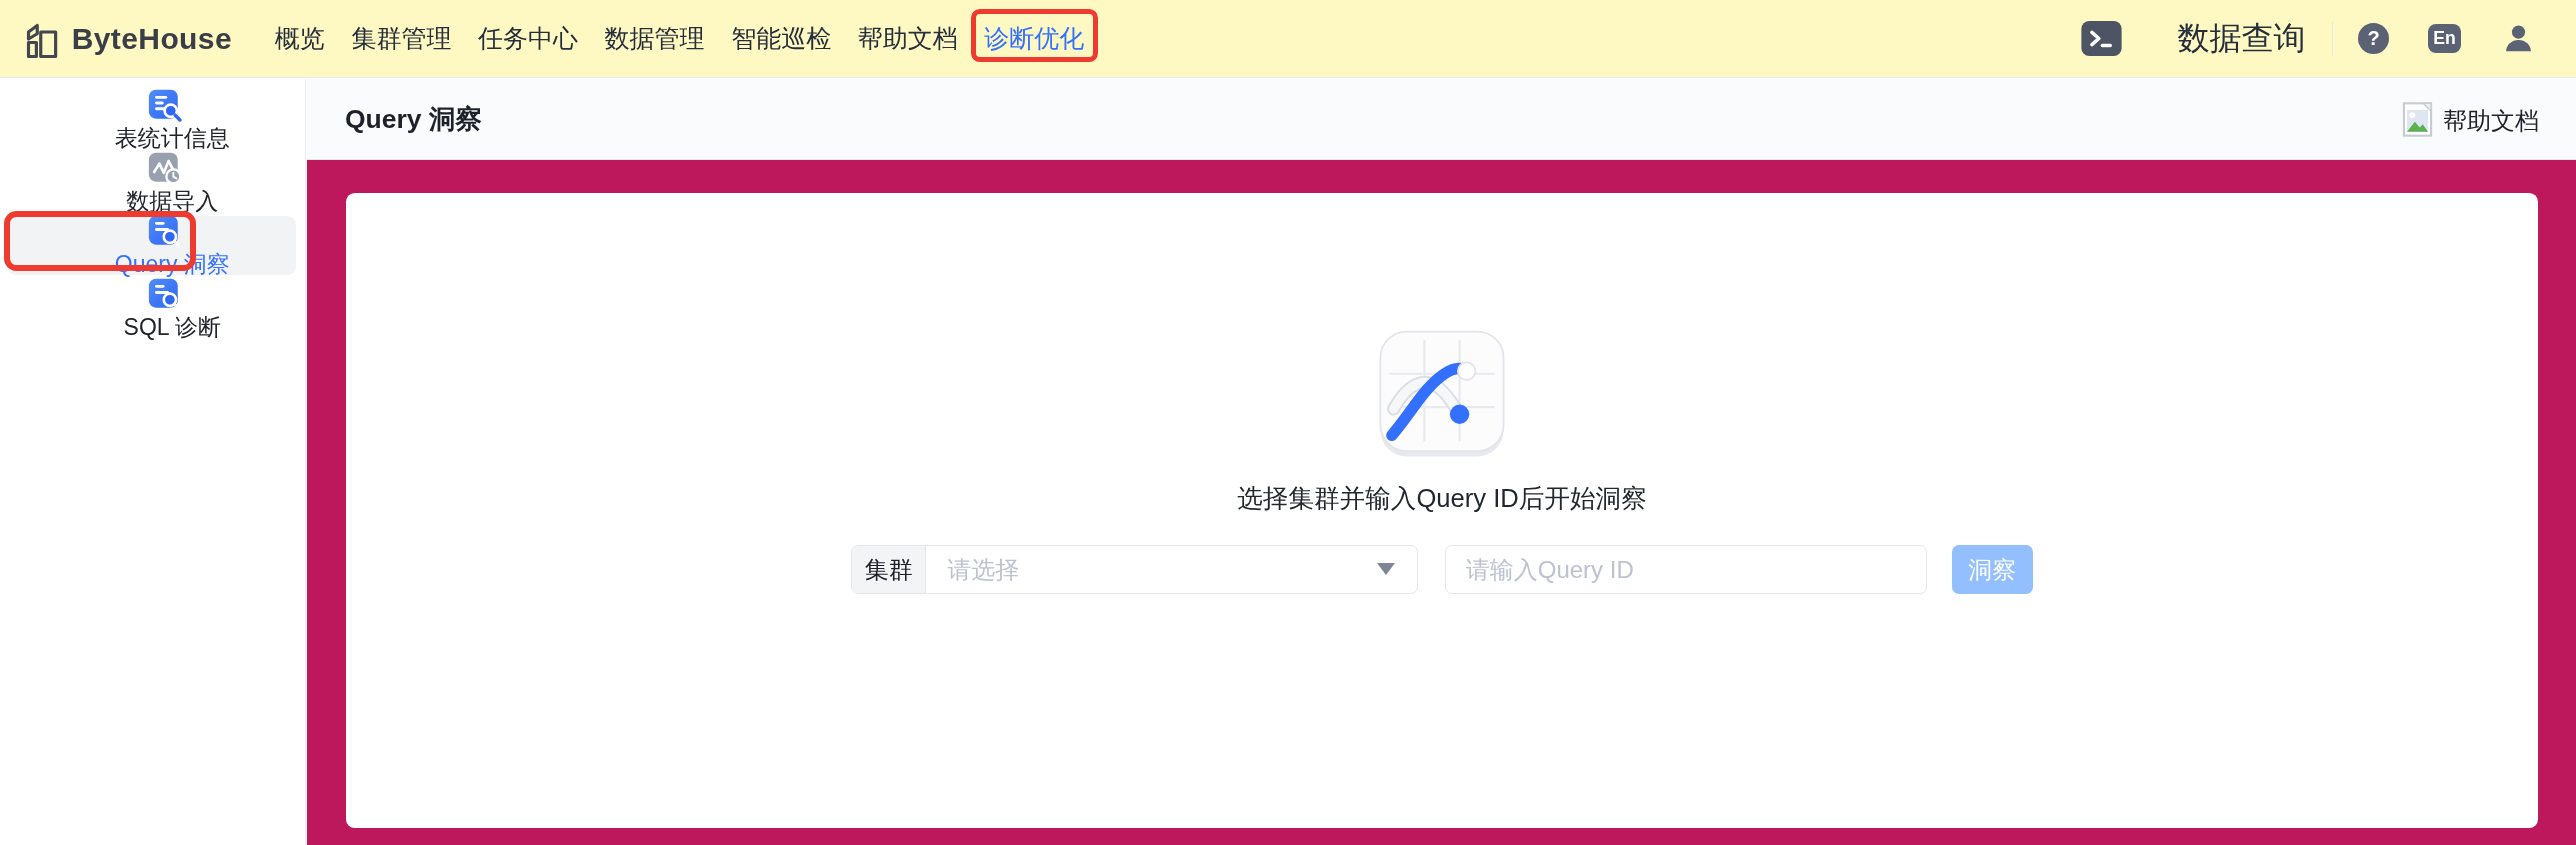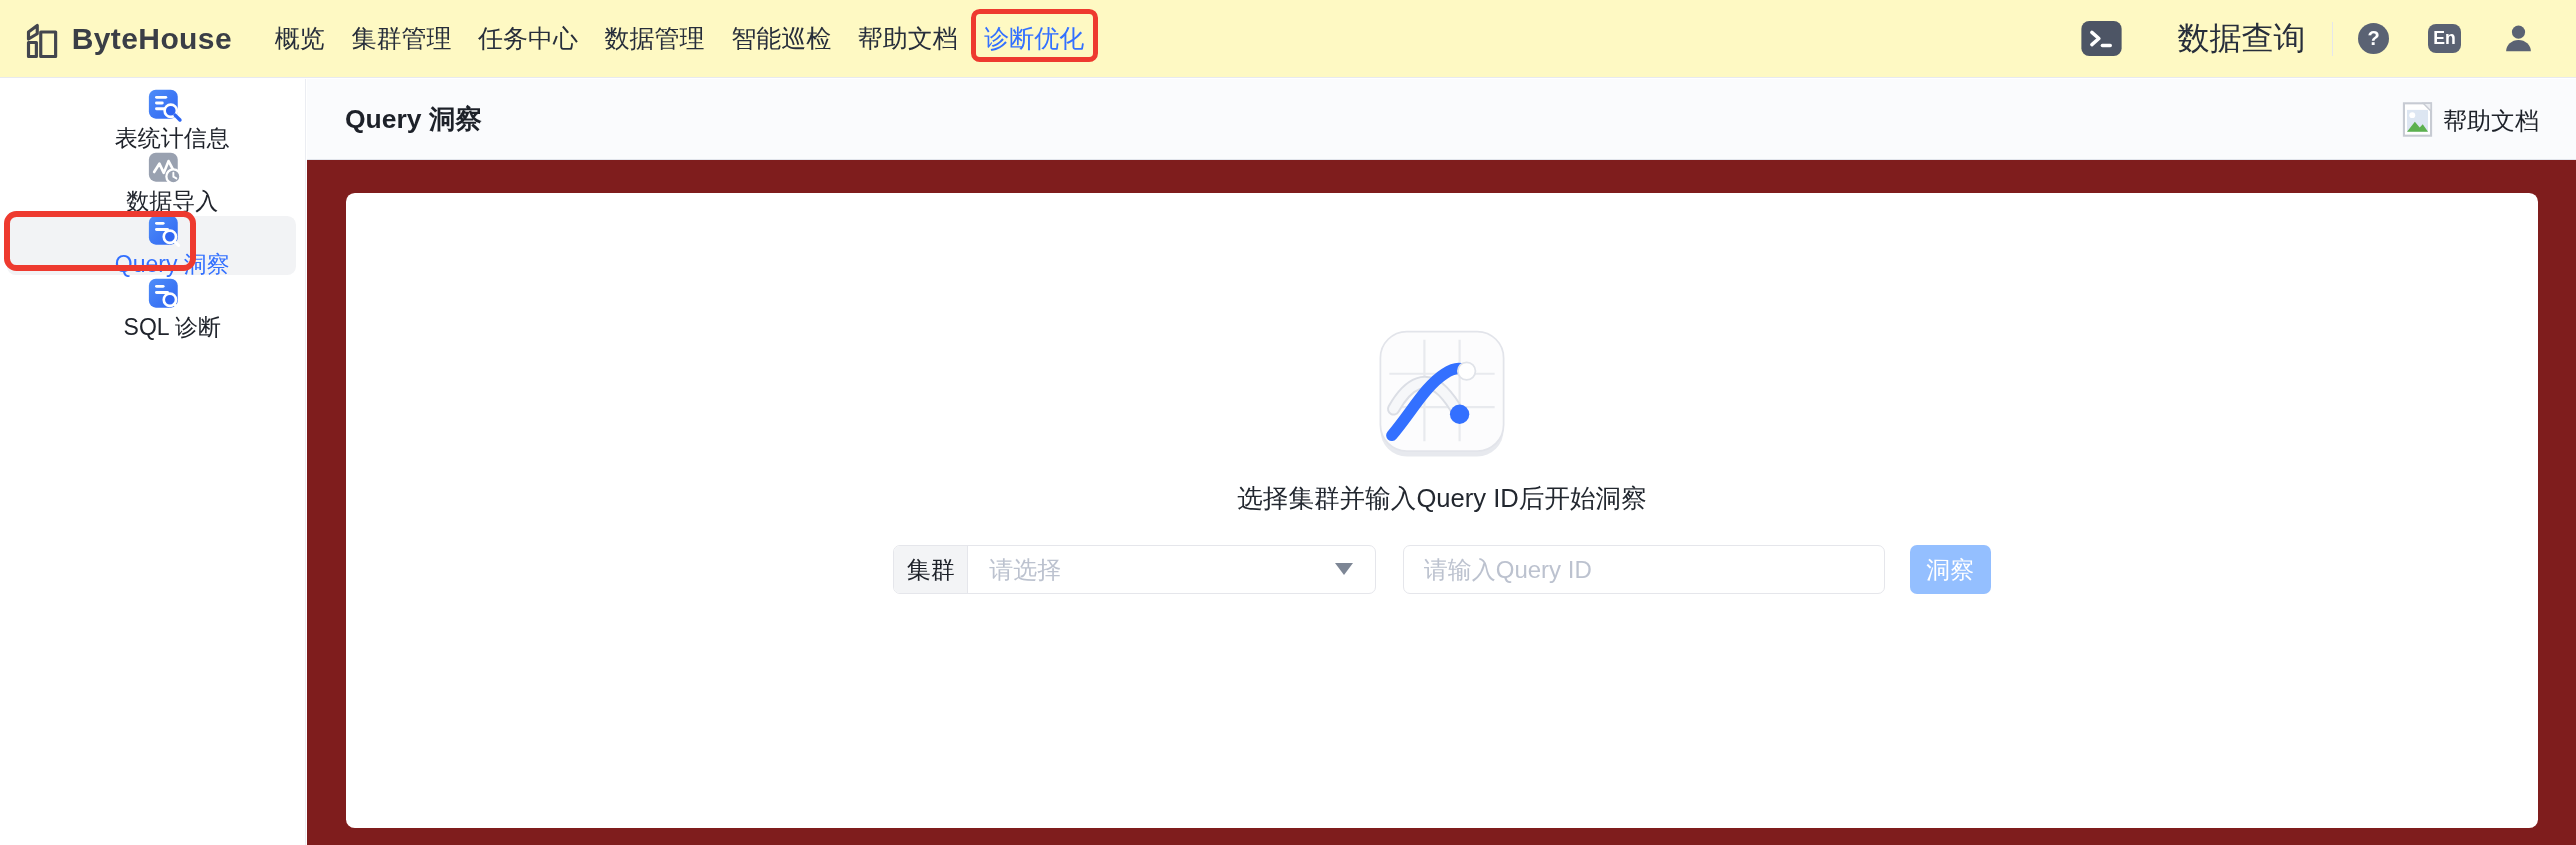--- a/index.html
+++ b/index.html
@@ -47,28 +47,28 @@
   
   .main { position:absolute; top:79px; left:307px; width:2269px; height:767px;
     display:flex; flex-direction:column; }
   .main-header { height:81px; flex:0 0 81px; background:#fafbfd;
     border-bottom:0.9px solid #e2e5ec; display:flex; align-items:center;
     justify-content:space-between; padding:0 37px 0 38px; }
   .page-title { font-size:26.5px; font-weight:600; color:#1d2129; }
   .help-doc { display:flex; align-items:flex-end; gap:9.7px; cursor:pointer; }
   .help-doc-label { font-size:24px; color:#1d2129; }
 
-  .main-body { flex:1; background:#7f1d1d; padding:33px 38px 18.5px 39px; }
+  .main-body { flex:1; background:#be185d; padding:33px 38px 18.5px 39px; }
   .card { width:100%; height:100%; background:#fff; border-radius:8.8px;
     display:flex; flex-direction:column; align-items:center; padding-top:135px; }
 
   .empty-hint { margin-top:21px; font-size:25.6px; color:#22272f; }
 
   .form-row { margin-top:29px; display:flex; align-items:center; }
-  .cluster-group { display:flex; width:483px; height:49px; border:0.9px solid #e5e6eb;
+  .cluster-group { display:flex; width:567px; height:49px; border:0.9px solid #e5e6eb;
     border-radius:7px; background:#fff; overflow:hidden; }
   .cluster-addon { width:74px; background:#f3f4f6; border-right:0.9px solid #e5e6eb;
     display:flex; align-items:center; justify-content:center;
     font-size:24px; color:#1d2129; }
   .cluster-select { position:relative; flex:1; display:flex; align-items:center;
     padding-left:21px; cursor:pointer;text-align:center; }
   .select-placeholder { font-size:24px; color:#bcc2cf; }
   .caret-down { position:absolute; right:22px; top:50%; margin-top:-6.2px;
     width:0; height:0; border-left:9.7px solid transparent;
     border-right:9.7px solid transparent; border-top:12.4px solid #7d8695; }

